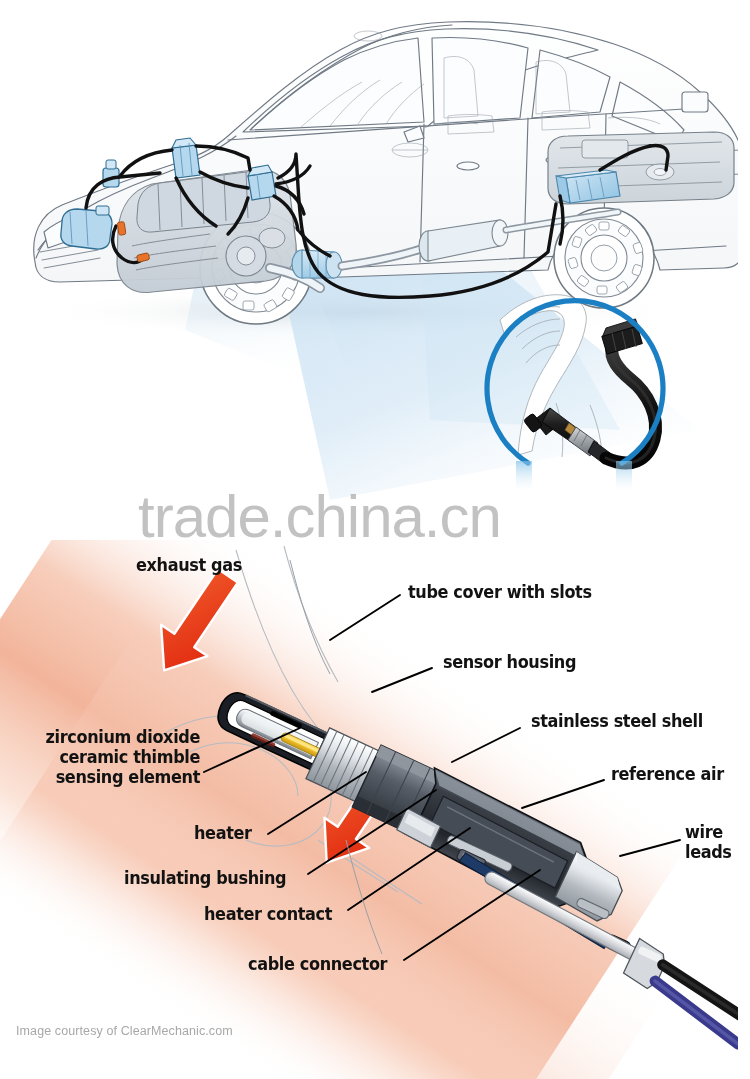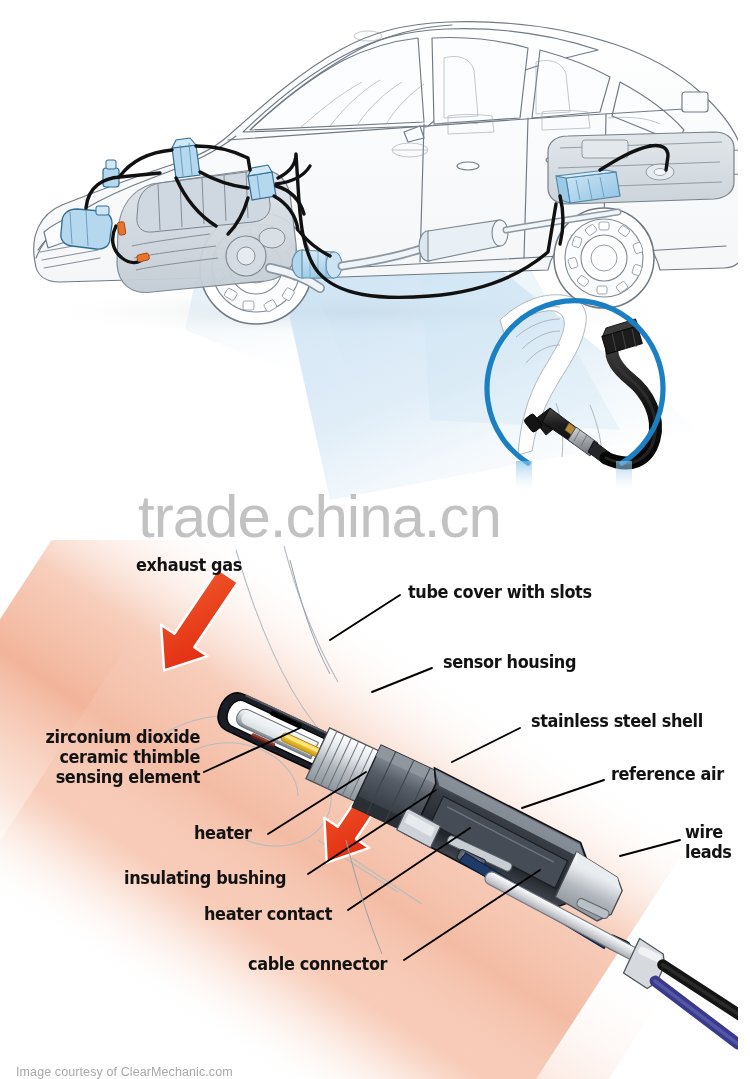--- a/index.html
+++ b/index.html
@@ -47,21 +47,21 @@
     opacity:0.62;
     white-space:nowrap;
     z-index:60;
     pointer-events:none;
   }
 
   
   #credit{
     position:absolute;
     left:16px;
-    top:1065px;
+    top:1024px;
     font-family:"Liberation Sans","DejaVu Sans",sans-serif;
     font-size:12.5px;
     font-weight:400;
     color:#a8a8a8;
     letter-spacing:0.1px;
     white-space:nowrap;
     z-index:55;
   }
 </style>
 </head>

